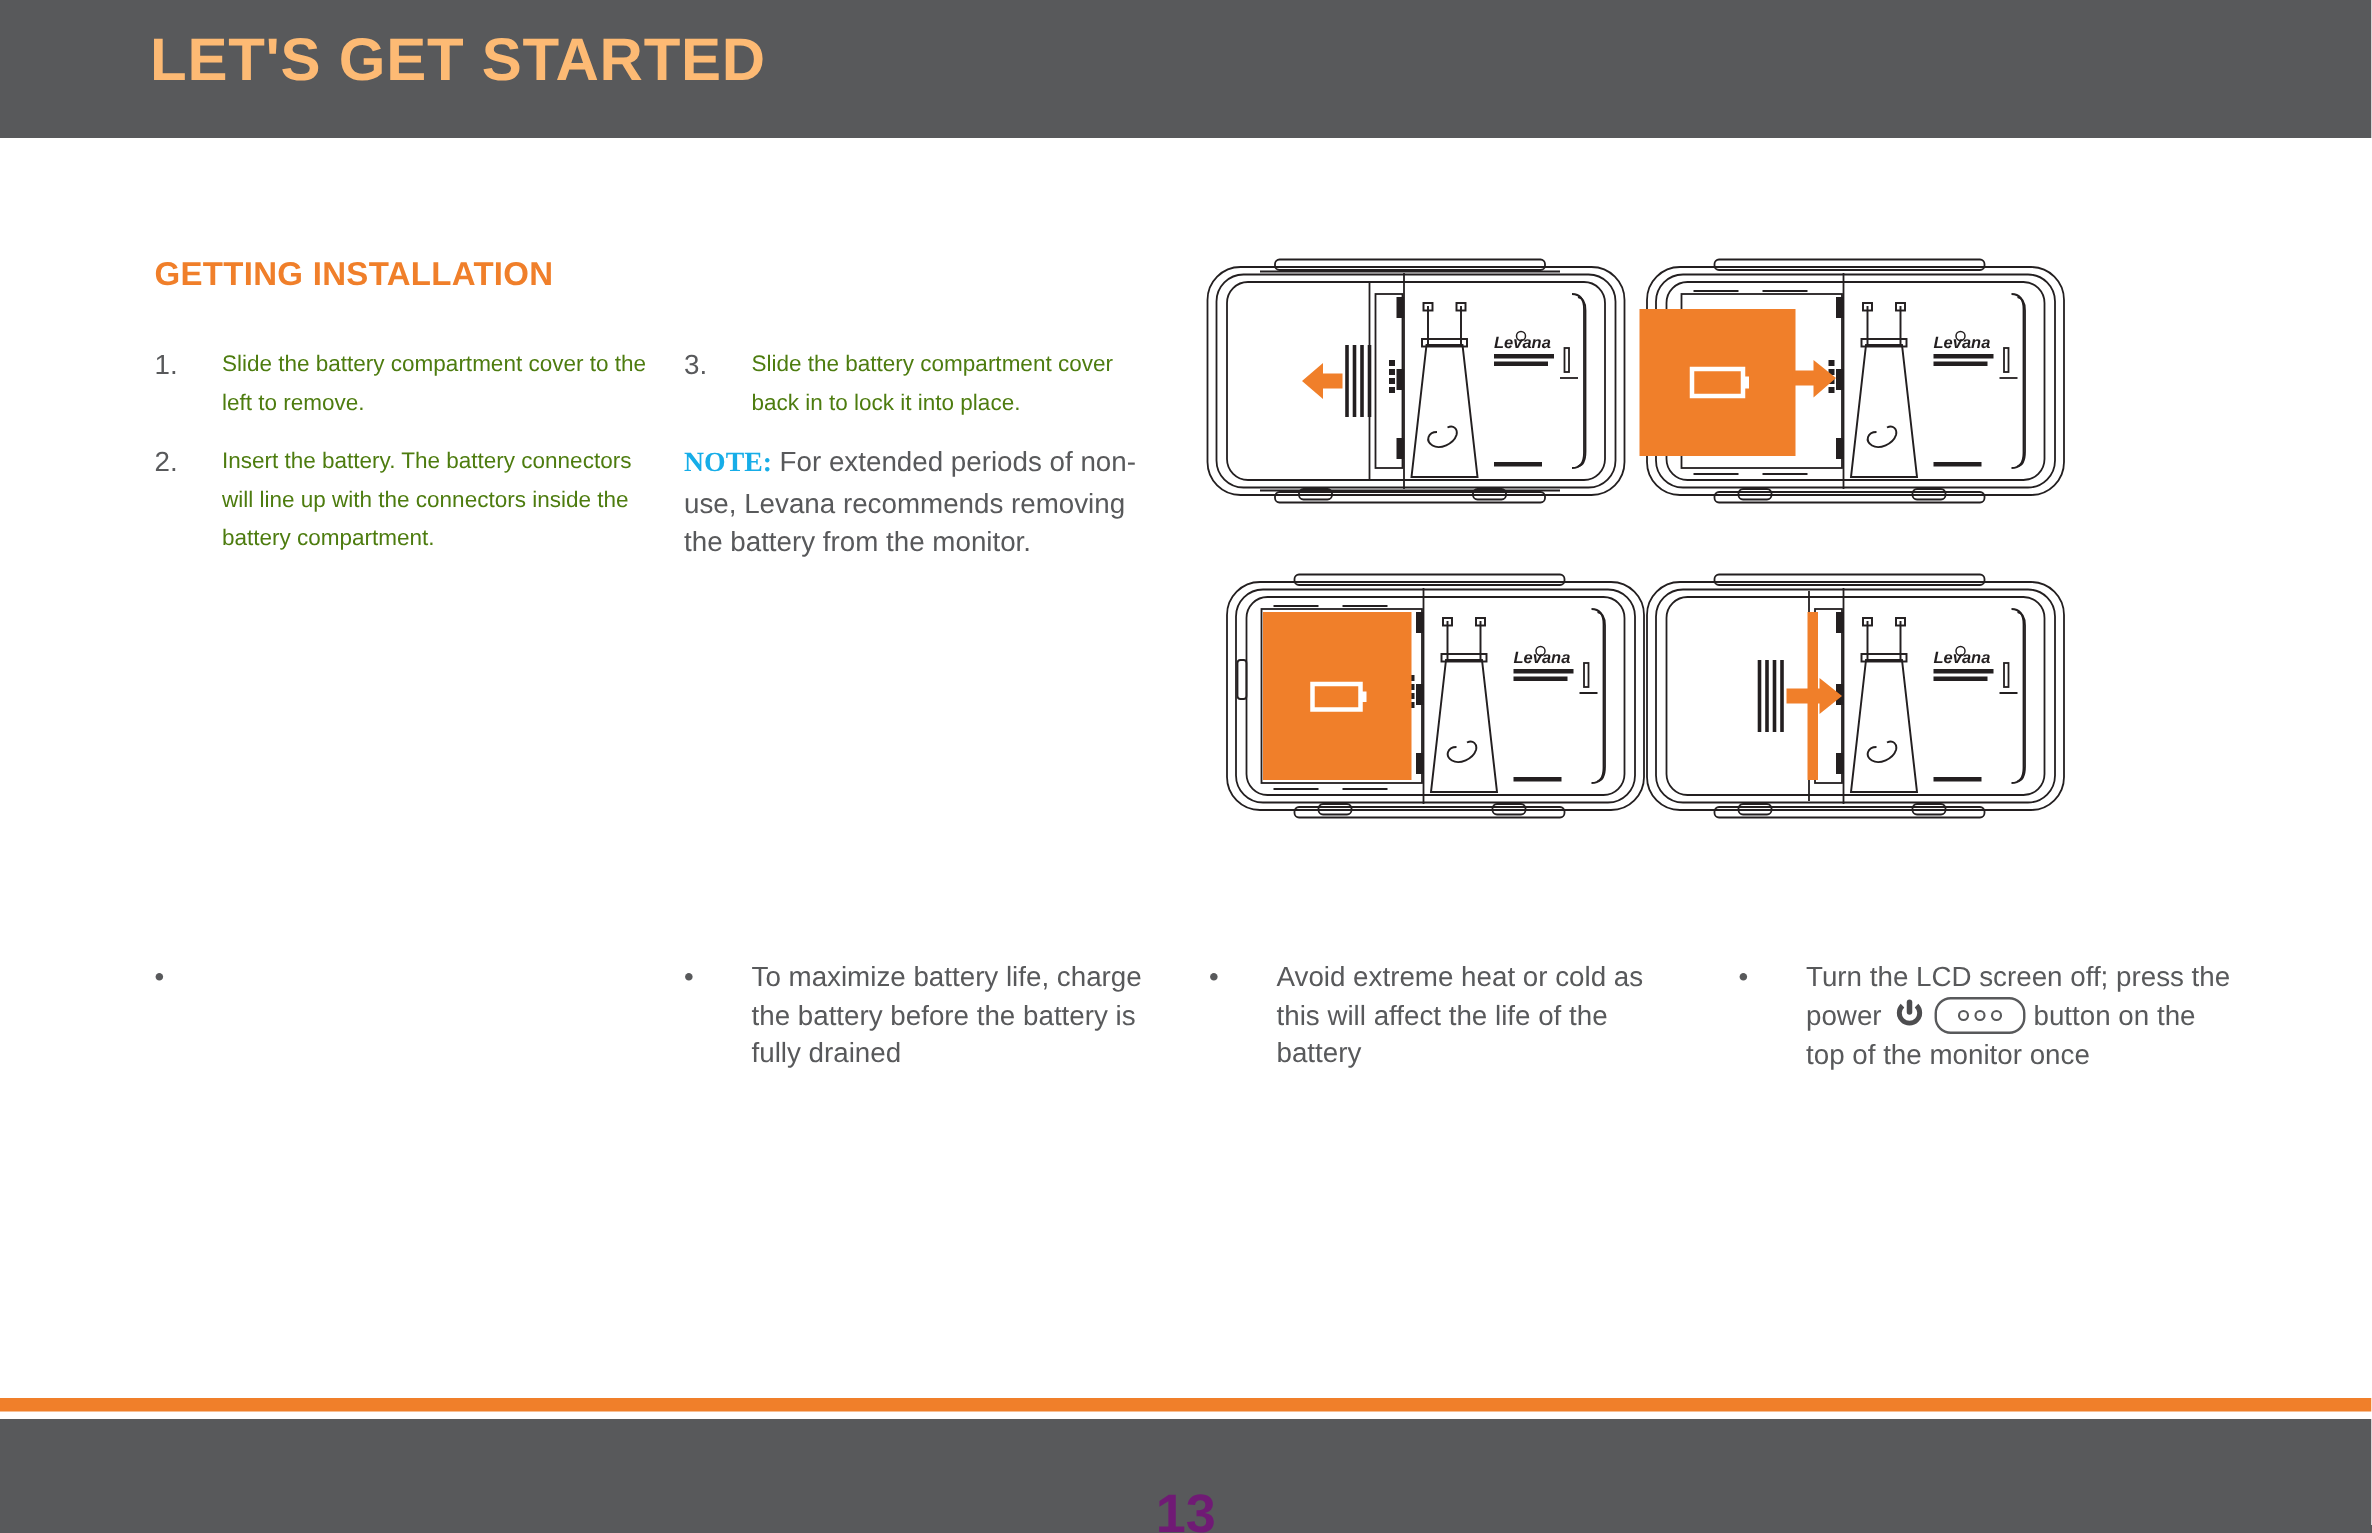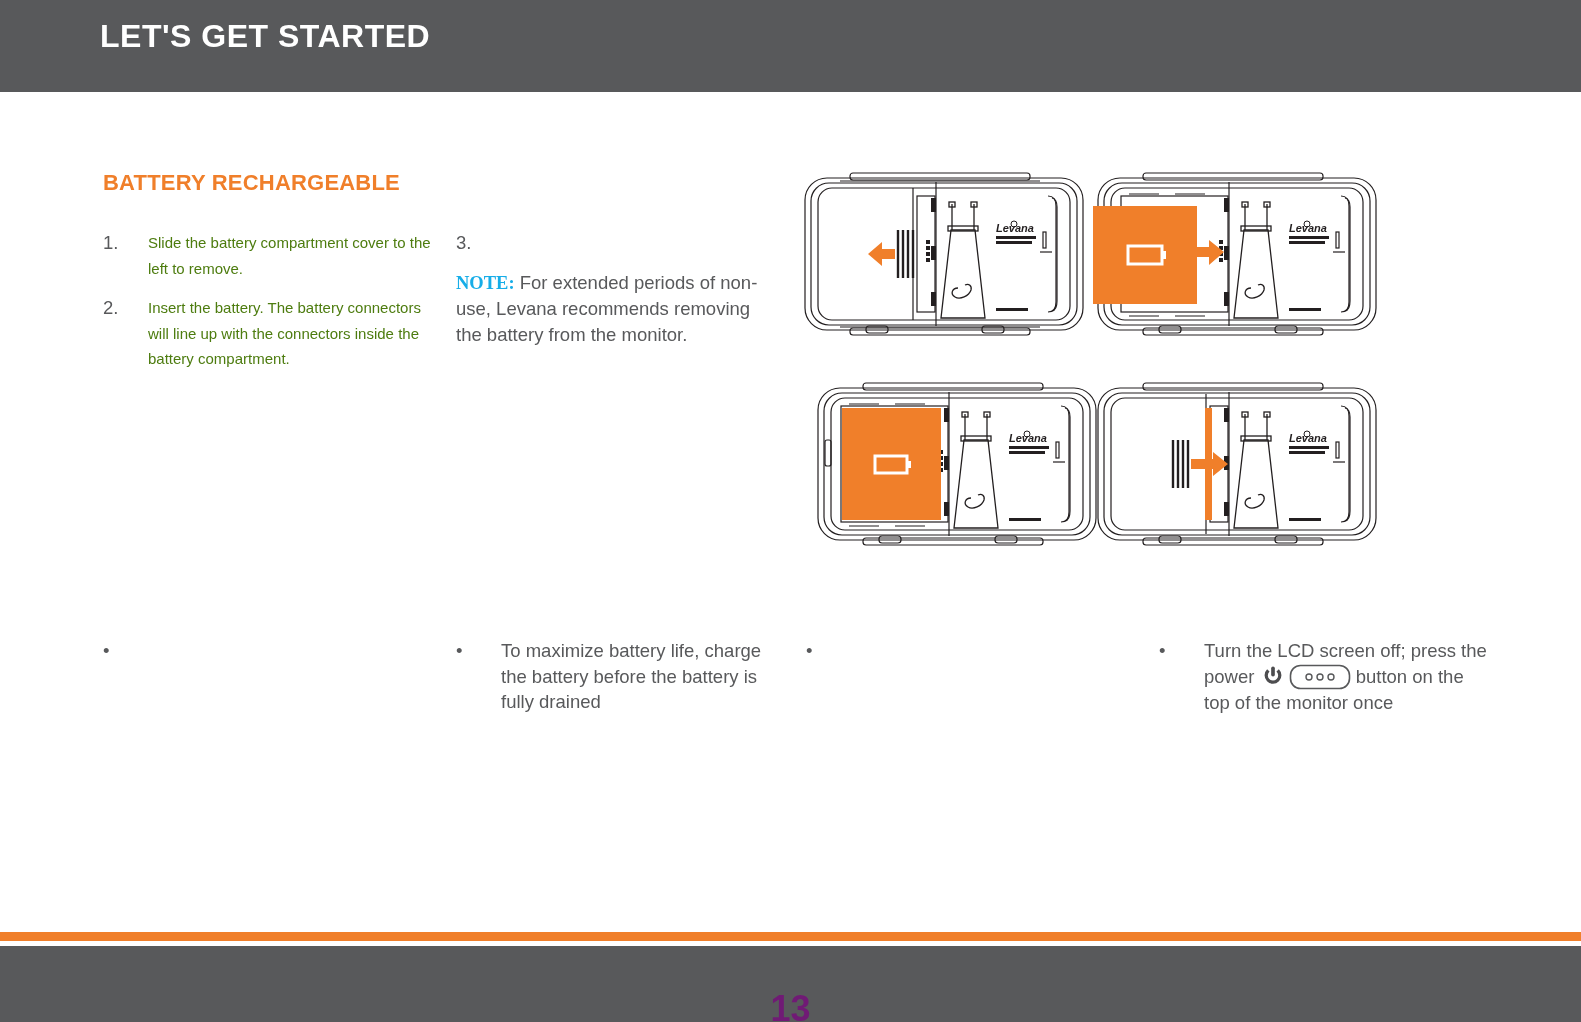--- a/index.html
+++ b/index.html
@@ -11,21 +11,21 @@
   }
   .page{position:relative;width:1581px;height:1022px;}
 
   
   .header{
     position:absolute;left:0;top:0;width:1581px;height:92px;
     background:#58595b;
   }
   .header-title{
     position:absolute;left:100px;top:18px;
-    font-size:32px;font-weight:bold;color:#ffffff;
+    font-size:40px;font-weight:bold;color:#fdba74;
     letter-spacing:0.5px;
   }
 
   
   .section-heading{
     position:absolute;
     color:#f07f2a;font-weight:bold;font-size:22px;letter-spacing:0.2px;
   }
   #h-battery{left:103px;top:170px;}
   #h-recharge{left:103px;top:579px;}
@@ -101,36 +101,37 @@
 </style>
 </head>
 <body>
 
 <div class="page">
 
   <div class="header">
     <div class="header-title">LET'S GET STARTED</div>
   </div>
 
-  <div class="section-heading" id="h-battery">BATTERY RECHARGEABLE</div>
+  <div class="section-heading" id="h-battery">GETTING INSTALLATION</div>
 
   <div class="steps-col" id="steps-left">
     <div class="step">
       <div class="step-num">1.</div>
       <div class="step-text">Slide the battery compartment cover to the left to remove.</div>
     </div>
     <div class="step">
       <div class="step-num">2.</div>
       <div class="step-text">Insert the battery. The battery connectors will line up with the connectors inside the battery compartment.</div>
     </div>
   </div>
 
   <div class="steps-col" id="steps-right">
     <div class="step">
       <div class="step-num">3.</div>
+      <div class="step-text">Slide the battery compartment cover back in to lock it into place.</div>
     </div>
     <div class="note-block"><span class="note-label">NOTE:</span><span> For extended periods of non-use, Levana recommends removing the battery from the monitor.</span></div>
   </div>
 
   <div class="illos">
 
     <div class="illo" id="illo-1">
       <svg viewBox="0 0 290 172" xmlns="http://www.w3.org/2000/svg">
         <g fill="none" stroke="#231f20" stroke-width="1.2">
           <rect x="5" y="10" rx="22" ry="22" width="278" height="152"></rect>
@@ -385,20 +386,21 @@
     <div class="bullet-col" id="bcol-1">
       <div class="bullet-row">
         <div class="bullet-dot">•</div>
         <div class="bullet-text">To maximize battery life, charge the battery before the battery is fully drained</div>
       </div>
     </div>
 
     <div class="bullet-col" id="bcol-2">
       <div class="bullet-row">
         <div class="bullet-dot">•</div>
+        <div class="bullet-text">Avoid extreme heat or cold as this will affect the life of the battery</div>
       </div>
     </div>
 
     <div class="bullet-col" id="bcol-3">
       <div class="bullet-row">
         <div class="bullet-dot">•</div>
         <div class="bullet-text"><span>Turn the LCD screen off; press the power </span><span class="pwr-icon"><svg viewBox="0 0 24 24" xmlns="http://www.w3.org/2000/svg">
                 <path d="M12 1.5 a2 2 0 0 1 2 2 v7 a2 2 0 0 1 -4 0 v-7 a2 2 0 0 1 2 -2 z" fill="#4d4d4f"></path>
                 <path d="M5.6 4.6 A9.2 9.2 0 1 0 18.4 4.6 l-2.6 2.6 a5.6 5.6 0 1 1 -7.6 0 z" fill="#4d4d4f"></path>
               </svg></span><span class="btn-icon"><svg viewBox="0 0 62 26" xmlns="http://www.w3.org/2000/svg">

